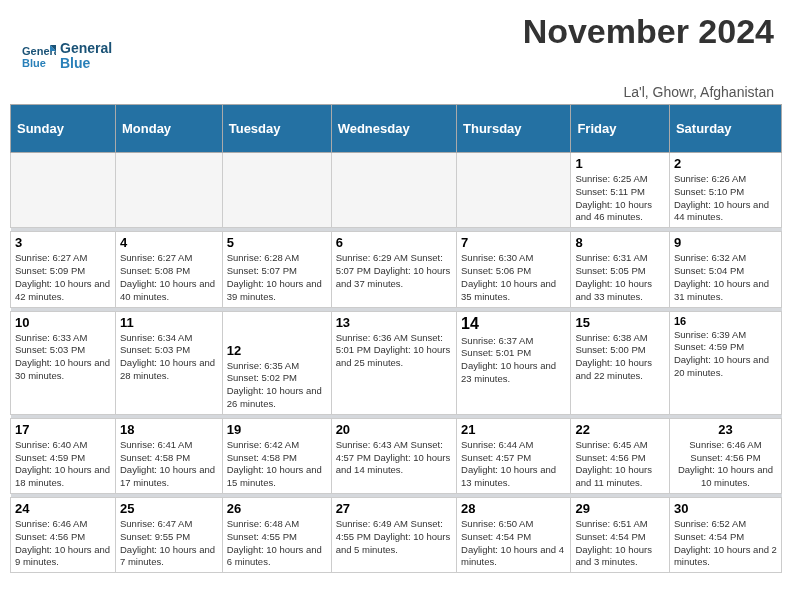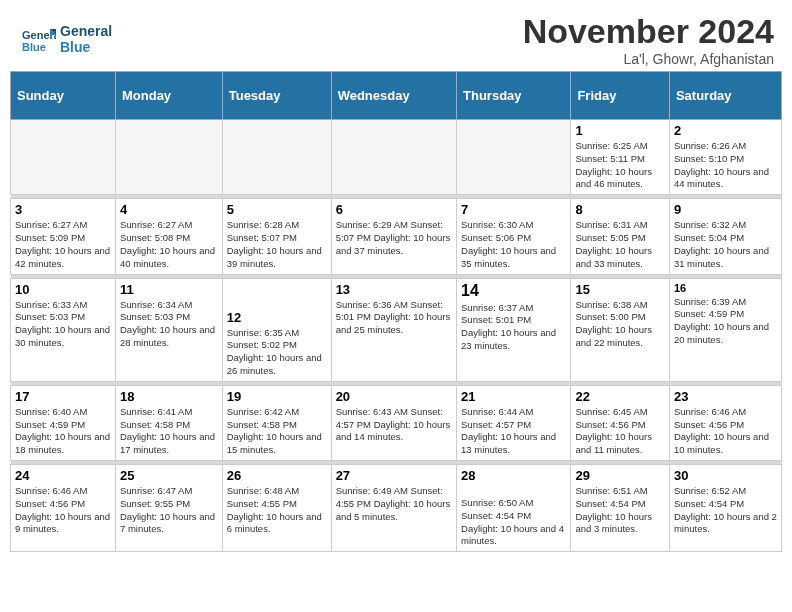--- a/index.html
+++ b/index.html
@@ -17,21 +17,21 @@
       <polygon points="32,8 38,14 32,14" fill="#2980b9"></polygon>
       <polygon points="32,8 38,8 38,14" fill="#1a5276"></polygon>
     </svg>
     <div style="margin-left:4px;">
       <div style="font-size:14px; font-weight:bold; color:#1a5276; line-height:1.1;">General</div>
       <div style="font-size:14px; font-weight:bold; color:#2980b9; line-height:1.1;">Blue</div>
     </div>
   </div>
   <div style="text-align:right;">
     <div style="font-size:34px; font-weight:bold; color:#333;">November 2024</div>
-    <div style="font-size:14px; color:#555;">La'l, Ghowr, Afghanistan</div>
+    <div style="font-size:14px; color:#555;margin-top:33px;">La'l, Ghowr, Afghanistan</div>
   </div>
 </div>
 
 <div style="padding: 0 10px 10px 10px;">
   <table style="width:100%; border-collapse:collapse;">
     <thead>
       <tr>
         <th style="background:#2471a3;color:#fff;font-size:13px;padding:6px 6px;text-align:left;border:1px solid #aaa;">Sunday</th>
         <th style="background:#2471a3;color:#fff;font-size:13px;padding:6px 6px;text-align:left;border:1px solid #aaa;">Monday</th>
         <th style="background:#2471a3;color:#fff;font-size:13px;padding:6px 6px;text-align:left;border:1px solid #aaa;">Tuesday</th>
@@ -210,21 +210,21 @@
 Daylight: 10 hours
 and 13 minutes.</div>
           </td>
           <td style="border: 1px solid rgb(204, 204, 204); vertical-align: top; padding: 3px 4px; min-height: 80px; font-size: 10px;">
             <span style="font-size: 13px; font-weight: bold; display: block; margin-bottom: 2px;">22</span>
             <div style="font-size: 9.5px; line-height: 1.35; color: rgb(51, 51, 51);">Sunrise: 6:45 AM
 Sunset: 4:56 PM
 Daylight: 10 hours
 and 11 minutes.</div>
           </td>
-          <td style="border: 1px solid rgb(204, 204, 204); vertical-align: top; padding: 3px 4px; min-height: 80px; font-size: 10px;">
+          <td style="border: 1px solid rgb(204, 204, 204); vertical-align: top; padding: 3px 4px; min-height: 80px; font-size: 10px; text-align: center;">
             <span style="font-size: 13px; font-weight: bold; display: block; margin-bottom: 2px;">23</span>
             <div style="font-size: 9.5px; line-height: 1.35; color: rgb(51, 51, 51);">Sunrise: 6:46 AM
 Sunset: 4:56 PM
 Daylight: 10 hours
 and 10 minutes.</div>
           </td>
         </tr>
         <tr>
           <td colspan="7" style="background: rgb(213, 216, 220); height: 4px; padding: 0px; border: none;"></td>
         </tr>
@@ -251,21 +251,21 @@
 and 6 minutes.</div>
           </td>
           <td style="border: 1px solid rgb(204, 204, 204); vertical-align: top; padding: 3px 4px; min-height: 80px; font-size: 10px;">
             <span style="font-size: 13px; font-weight: bold; display: block; margin-bottom: 2px;">27</span>
             <div style="font-size: 9.5px; line-height: 1.35; color: rgb(51, 51, 51);">Sunrise: 6:49 AM
 Sunset: 4:55 PM
 Daylight: 10 hours
 and 5 minutes.</div>
           </td>
           <td style="border: 1px solid rgb(204, 204, 204); vertical-align: top; padding: 3px 4px; min-height: 80px; font-size: 10px;">
-            <span style="font-size: 13px; font-weight: bold; display: block; margin-bottom: 14px;">28</span>
+            <span style="font-size: 13px; font-weight: bold; display: block; margin-bottom: 2px;">28</span>
             <div style="font-size: 9.5px; line-height: 1.35; color: rgb(51, 51, 51);">Sunrise: 6:50 AM
 Sunset: 4:54 PM
 Daylight: 10 hours
 and 4 minutes.</div>
           </td>
           <td style="border: 1px solid rgb(204, 204, 204); vertical-align: top; padding: 3px 4px; min-height: 80px; font-size: 10px;">
             <span style="font-size: 13px; font-weight: bold; display: block; margin-bottom: 2px;">29</span>
             <div style="font-size: 9.5px; line-height: 1.35; color: rgb(51, 51, 51);">Sunrise: 6:51 AM
 Sunset: 4:54 PM
 Daylight: 10 hours

